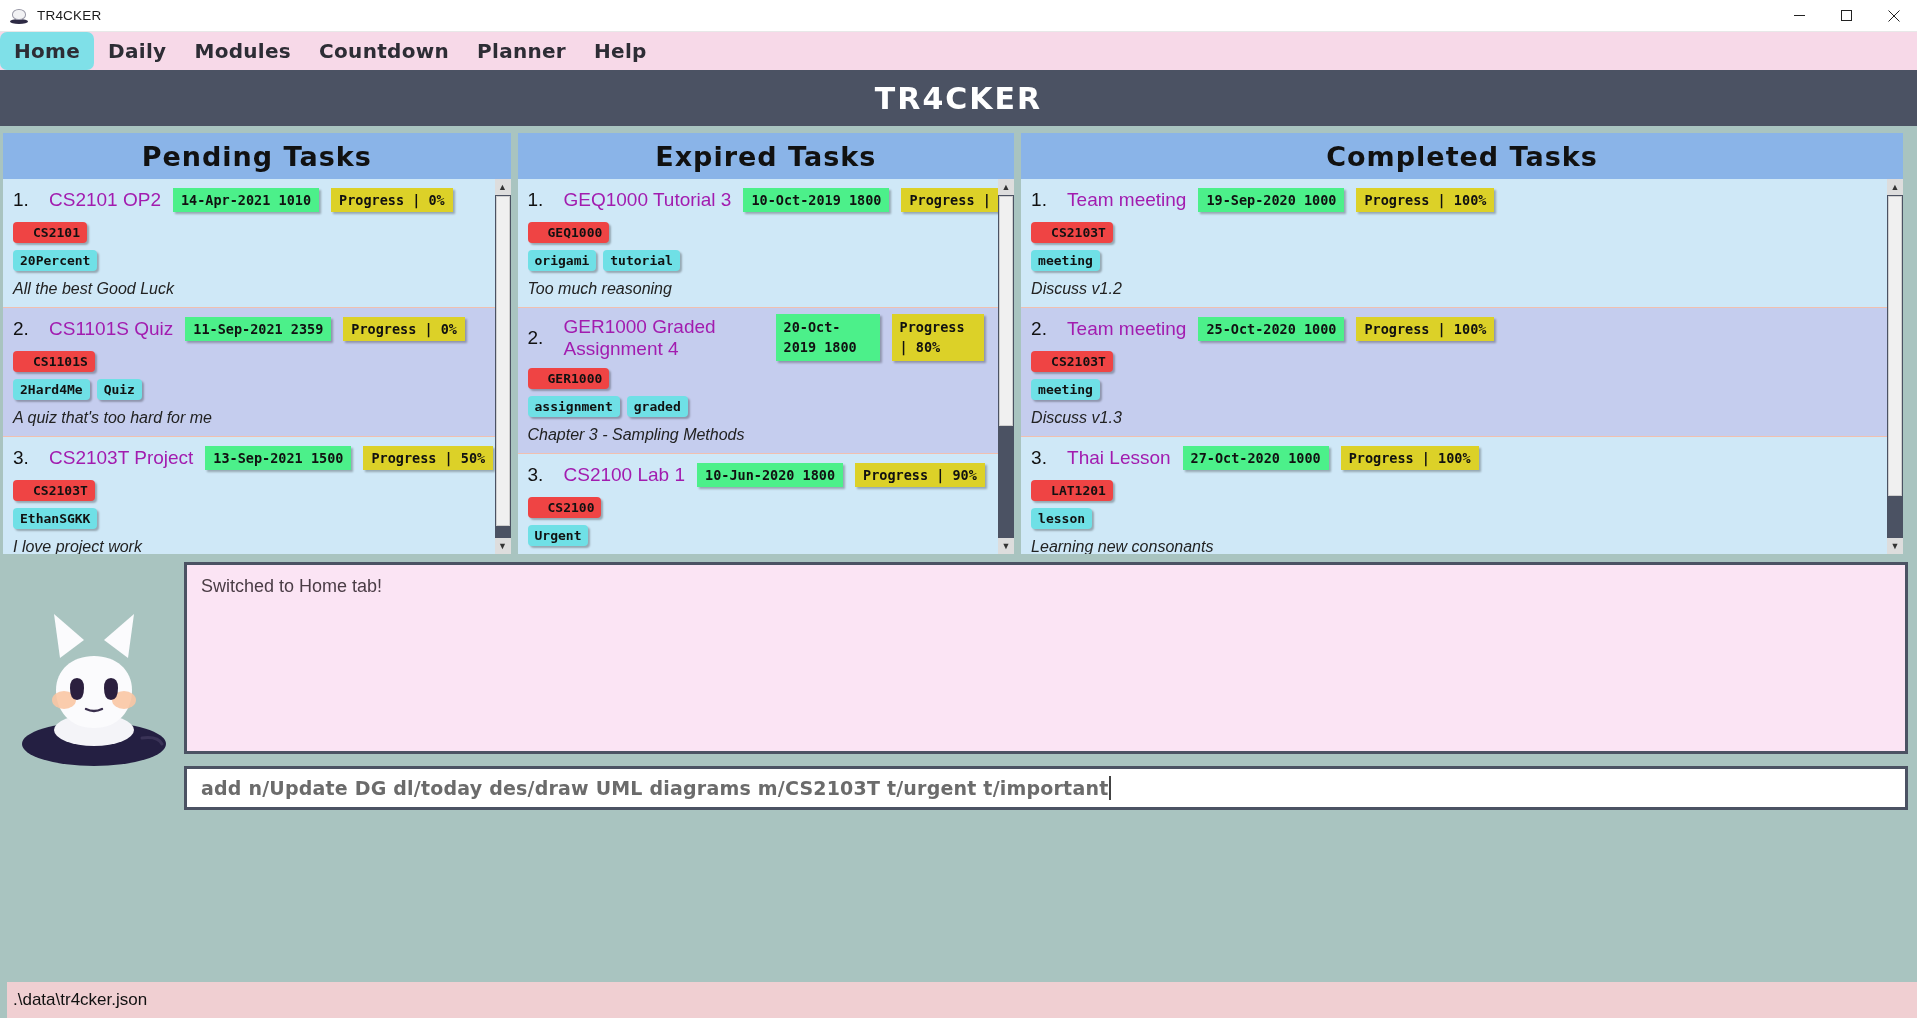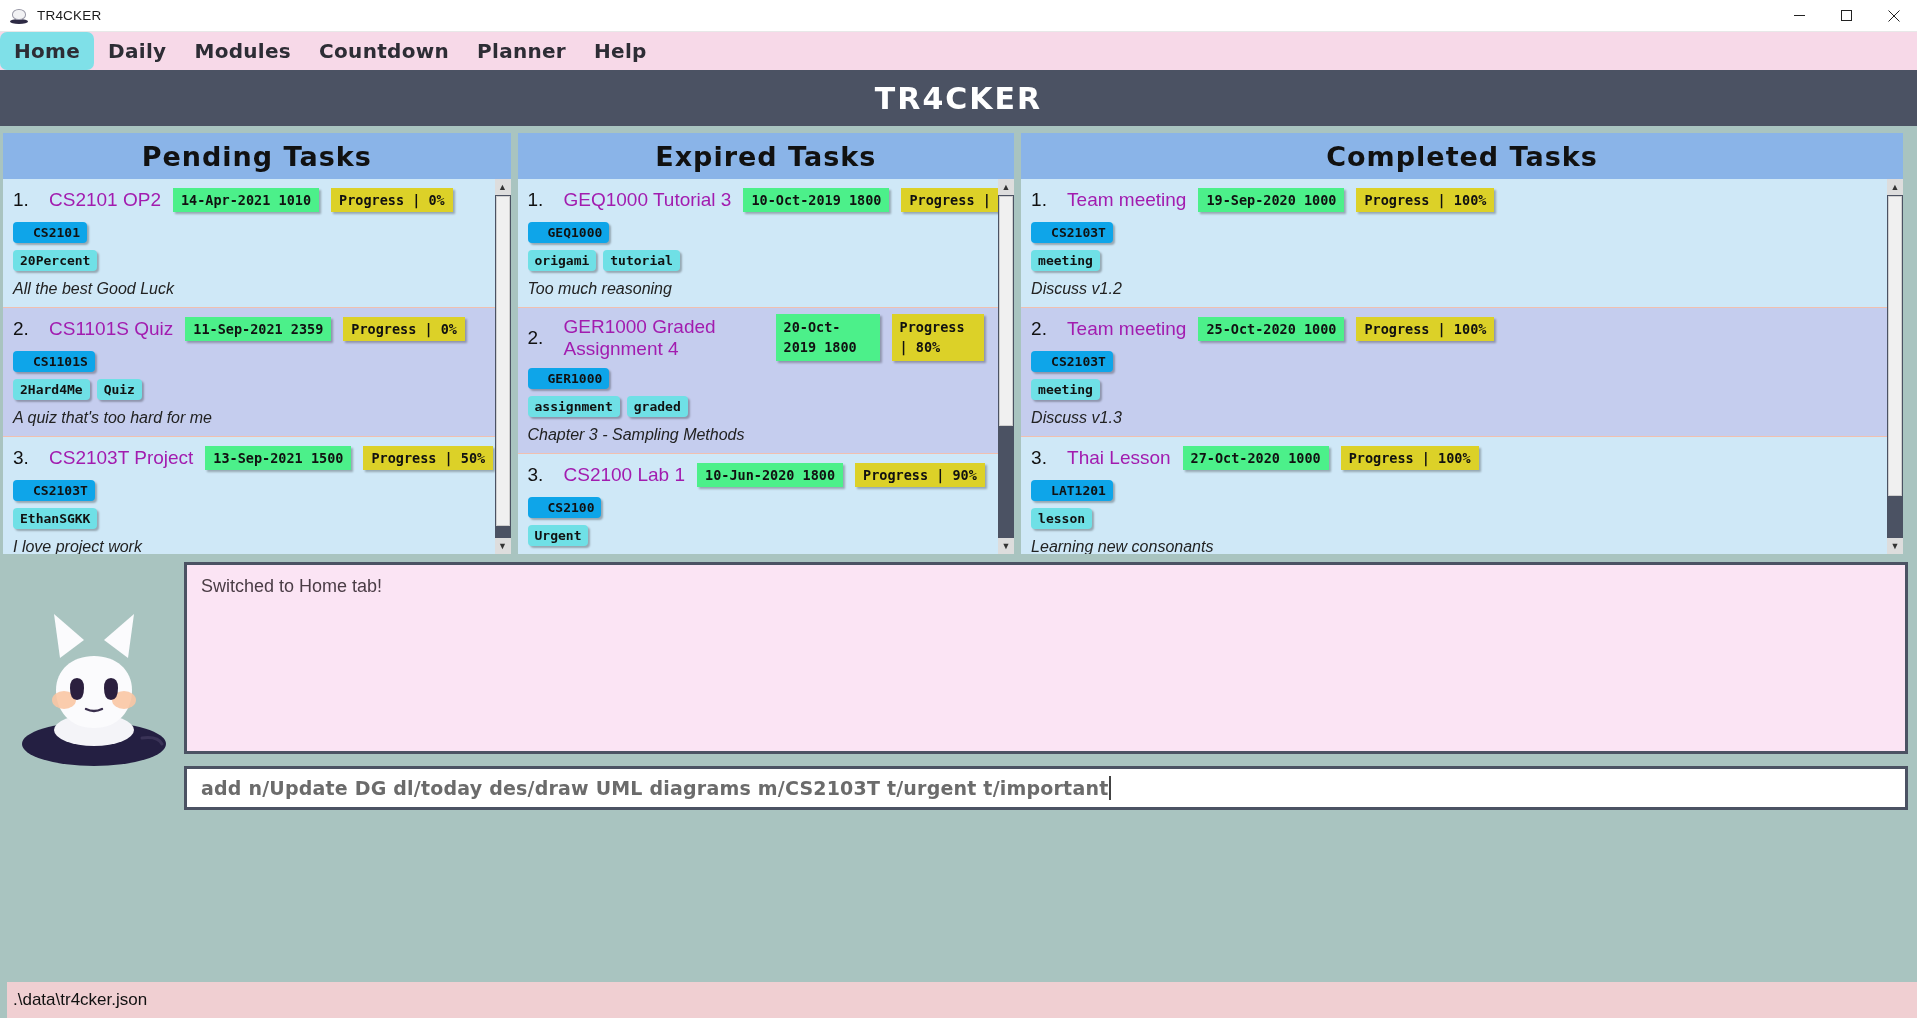--- a/index.html
+++ b/index.html
@@ -143,21 +143,21 @@
   .pill-prog.two-line { white-space: normal; max-width: 92px; line-height: 1.45; }
 
   .tag-row { display: flex; flex-wrap: wrap; gap: 7px; margin-top: 7px; }
   .tag {
     font-family: "DejaVu Sans Mono", monospace;
     font-weight: bold;
     font-size: 13px; color: #111;
     padding: 3px 7px; border-radius: 4px;
     box-shadow: 2px 2px 2px rgba(0,0,0,.28);
   }
-  .tag-module { background: #0ea5e9; padding-left: 20px; }
+  .tag-module { background: #ef4444; padding-left: 20px; }
   .tag-label  { background: #6fe0e6; }
 
   .card-desc {
     margin-top: 9px;
     font-size: 16px; font-style: italic; color: #222;
     font-family: "Liberation Sans", sans-serif;
   }
 
   
   .sb {

